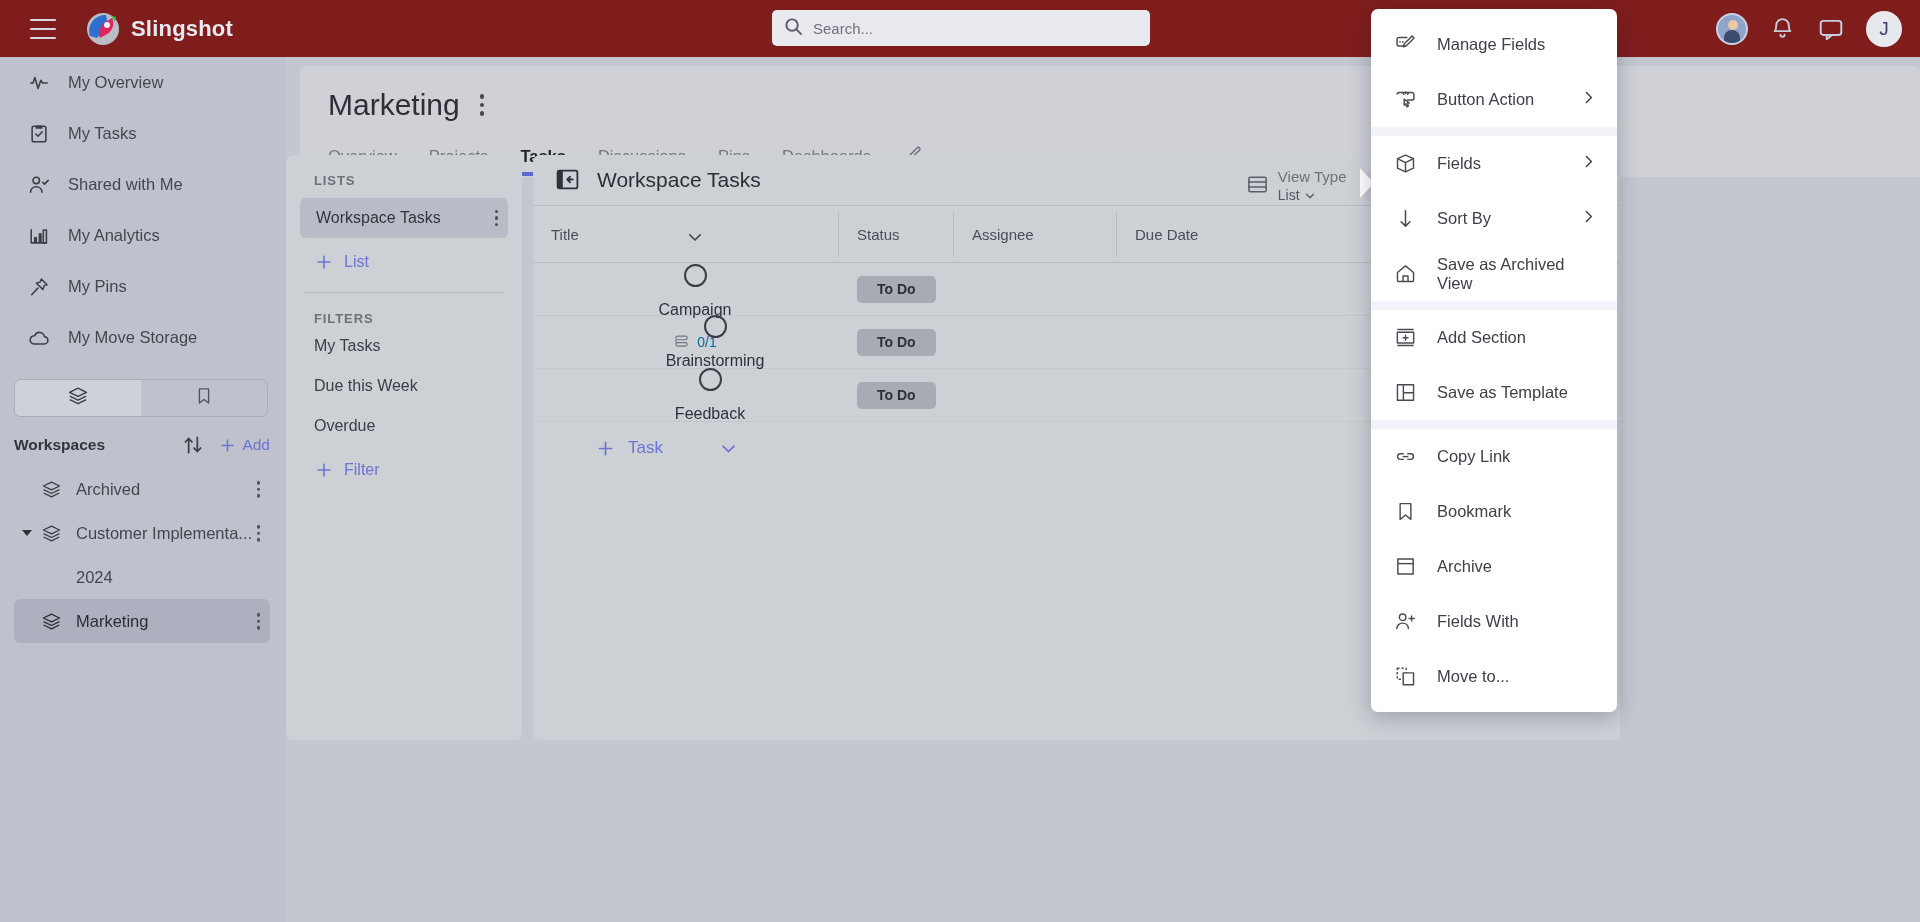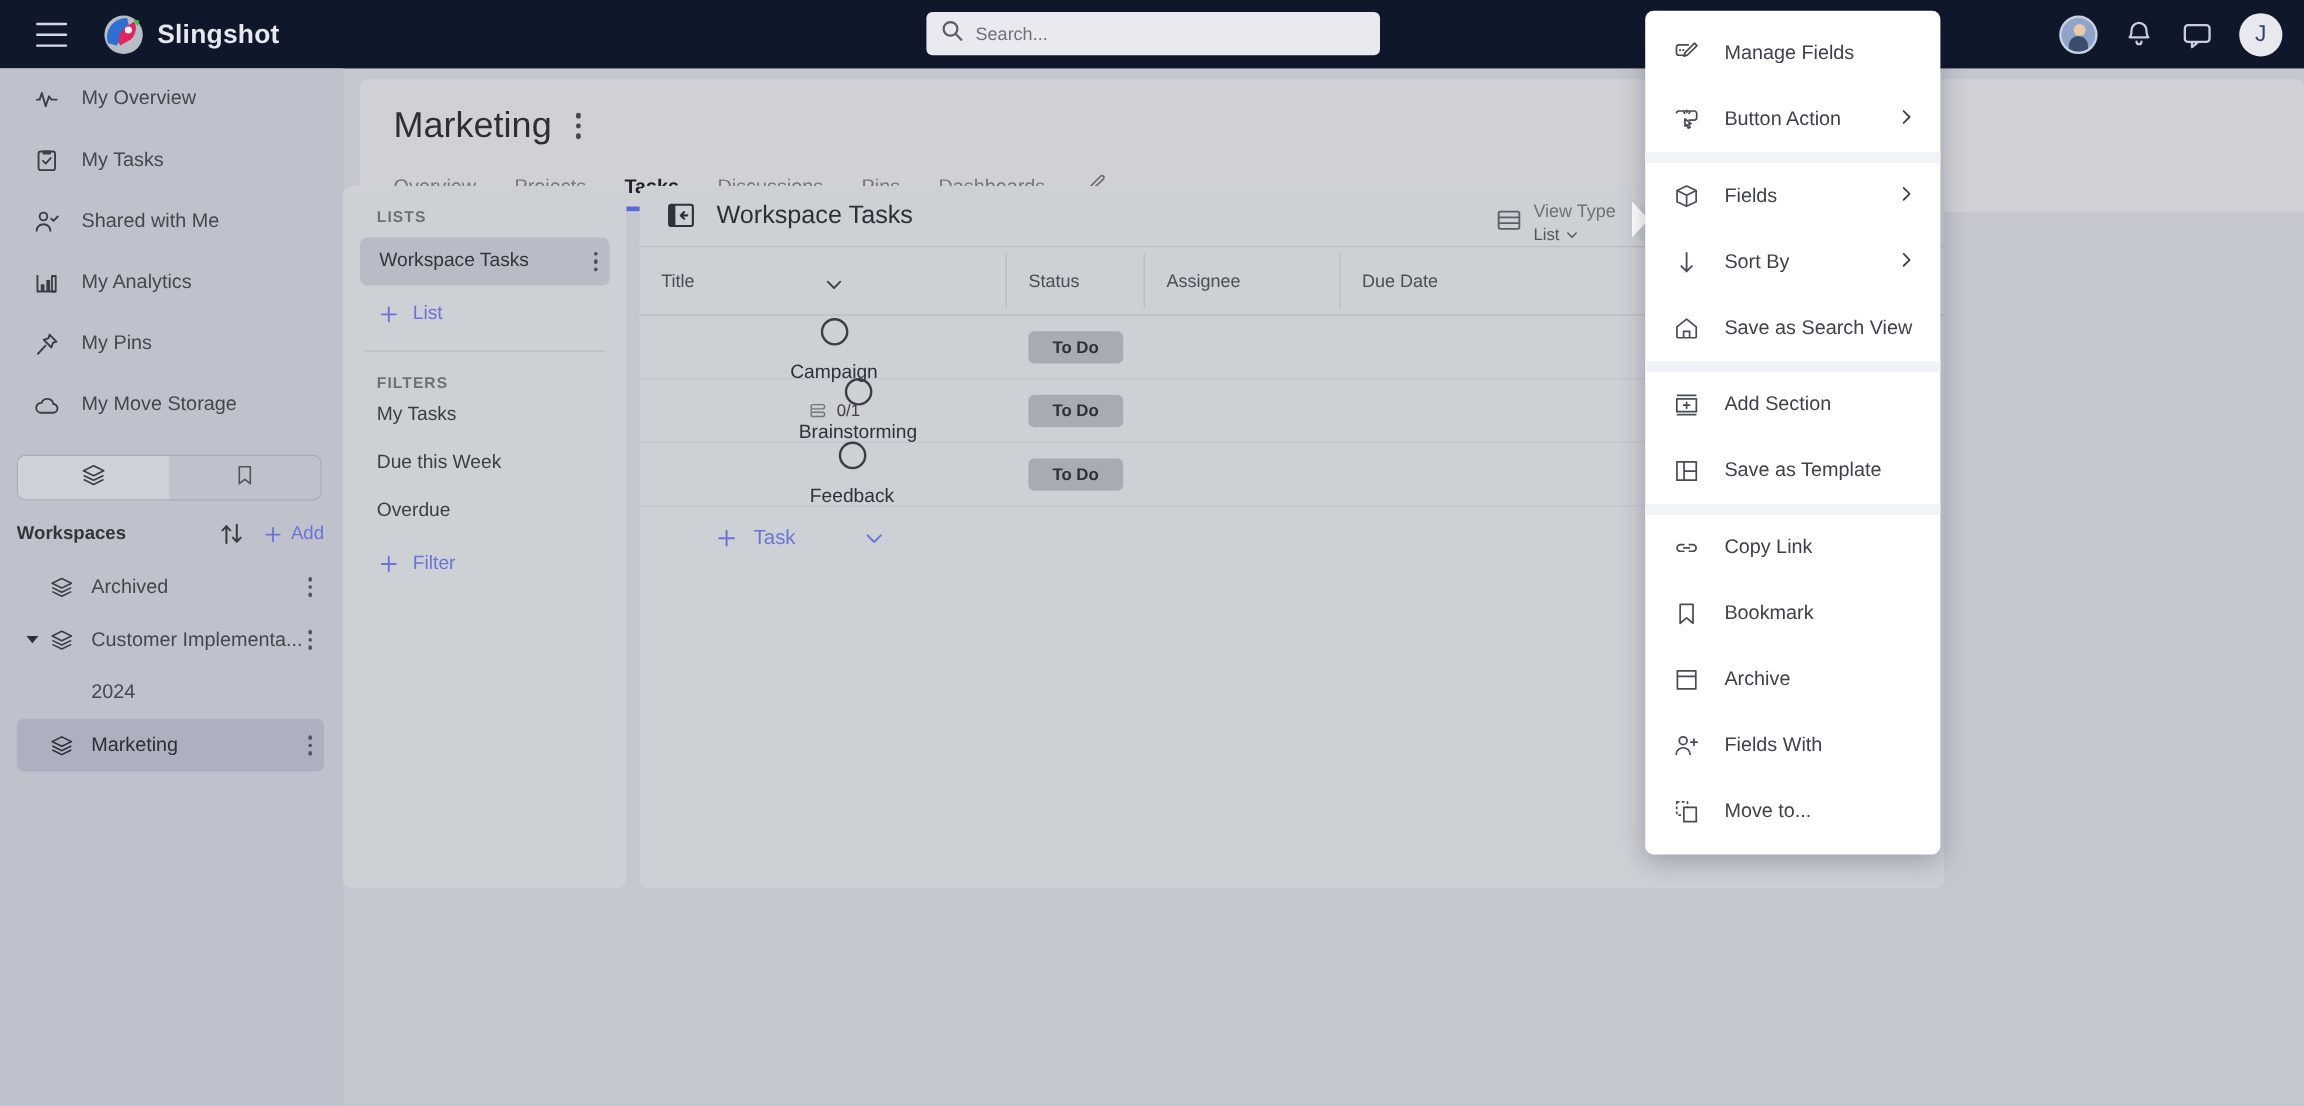--- a/index.html
+++ b/index.html
@@ -8,21 +8,21 @@
     font-family: "Liberation Sans", sans-serif;
     background: #c4c7d0;
     color: #3a3a3a;
     -webkit-font-smoothing: antialiased;
   }
   .app { position: relative; width: 1920px; height: 922px; }
 
   
   .topbar {
     position: absolute; top: 0; left: 0; width: 1920px; height: 57px;
-    background: #0f172a; display: flex; align-items: center;
+    background: #7f1d1d; display: flex; align-items: center;
   }
   .hamburger { margin-left: 30px; width: 26px; height: 20px; cursor: pointer;
     display: flex; flex-direction: column; justify-content: space-between; }
   .hamburger span { display: block; height: 2px; background: #d8dae3; border-radius: 1px; }
   .brand { display: flex; align-items: center; margin-left: 30px; gap: 11px; }
   .brand-logo { width: 34px; height: 34px; }
   .brand-name { color: #e7e9f0; font-size: 22px; font-weight: bold; letter-spacing: .2px; }
 
   .searchwrap { position: absolute; left: 772px; top: 10px; width: 378px; height: 36px;
     background: #e9eaf0; border-radius: 5px; display: flex; align-items: center; padding: 0 12px; }
@@ -133,21 +133,21 @@
     border-bottom: 1px solid #b9bcc3; position: relative; }
   .th { font-size: 15px; color: #4c4e56; padding-left: 18px; height: 46px;
     display: flex; align-items: center; border-right: 1px solid #b9bcc3; }
   .th.last { border-right: none; }
   .th-plus { position: absolute; right: 20px; cursor: pointer; }
   .trow { height: 53px; display: flex; align-items: center; border-bottom: 1px solid #c3c6cc; position: relative; }
   .cell-title { display: flex; align-items: center; gap: 14px; flex-direction: column; }
   .chev { cursor: pointer; }
   .circle { width: 23px; height: 23px; border-radius: 50%; border: 2px solid #3b3d45; cursor: pointer; }
   .t-name { font-size: 16px; color: #2f313a; }
-  .subcount { display: flex; align-items: center; gap: 7px; color: #404040; font-size: 14px; }
+  .subcount { display: flex; align-items: center; gap: 7px; color: #0369a1; font-size: 14px; }
   .badge { height: 27px; border-radius: 5px; background: #a8abb3; color: #2e3037;
     font-size: 14px; font-weight: bold; display: inline-flex; align-items: center;
     justify-content: center; padding: 0 20px; cursor: pointer; }
   .row-kebab { position: absolute; right: 22px; display: flex; flex-direction: column; gap: 3.5px; cursor: pointer; }
   .row-kebab i { width: 4px; height: 4px; border-radius: 50%; background: #4b4d55; display: block; }
   .addtask { display: flex; align-items: center; gap: 12px; padding-left: 62px; height: 52px;
     color: #6b74d6; font-size: 17px; cursor: pointer; }
   .addtask .ct { cursor: pointer; display: flex; align-items: center; }
 
   
@@ -638,21 +638,21 @@
       </span>
     </div>
 
     <div class="ctxitem">
       <span class="ci-icon">
         <svg width="23" height="23" viewBox="0 0 24 24" fill="none" stroke="#4a4c55" stroke-width="1.5" stroke-linejoin="round">
           <path d="M3.6 10.9 12 4.1l8.4 6.8v8.5a.9.9 0 0 1-.9.9H4.5a.9.9 0 0 1-.9-.9z"></path>
           <path d="M9.4 20.3v-5.6h5.2v5.6"></path>
         </svg>
       </span>
-      <span class="ci-label">Save as Search View</span>
+      <span class="ci-label">Save as Archived View</span>
     </div>
 
     <div class="ctxsep"></div>
 
     <div class="ctxitem">
       <span class="ci-icon">
         <svg width="23" height="23" viewBox="0 0 24 24" fill="none" stroke="#4a4c55" stroke-width="1.5" stroke-linejoin="round">
           <path d="M3.5 3.6h17M3.5 20.4h17"></path>
           <rect x="3.5" y="6.6" width="17" height="11.2"></rect>
           <path d="M12 9.6v5.2M9.4 12.2h5.2" stroke-linecap="round"></path>

